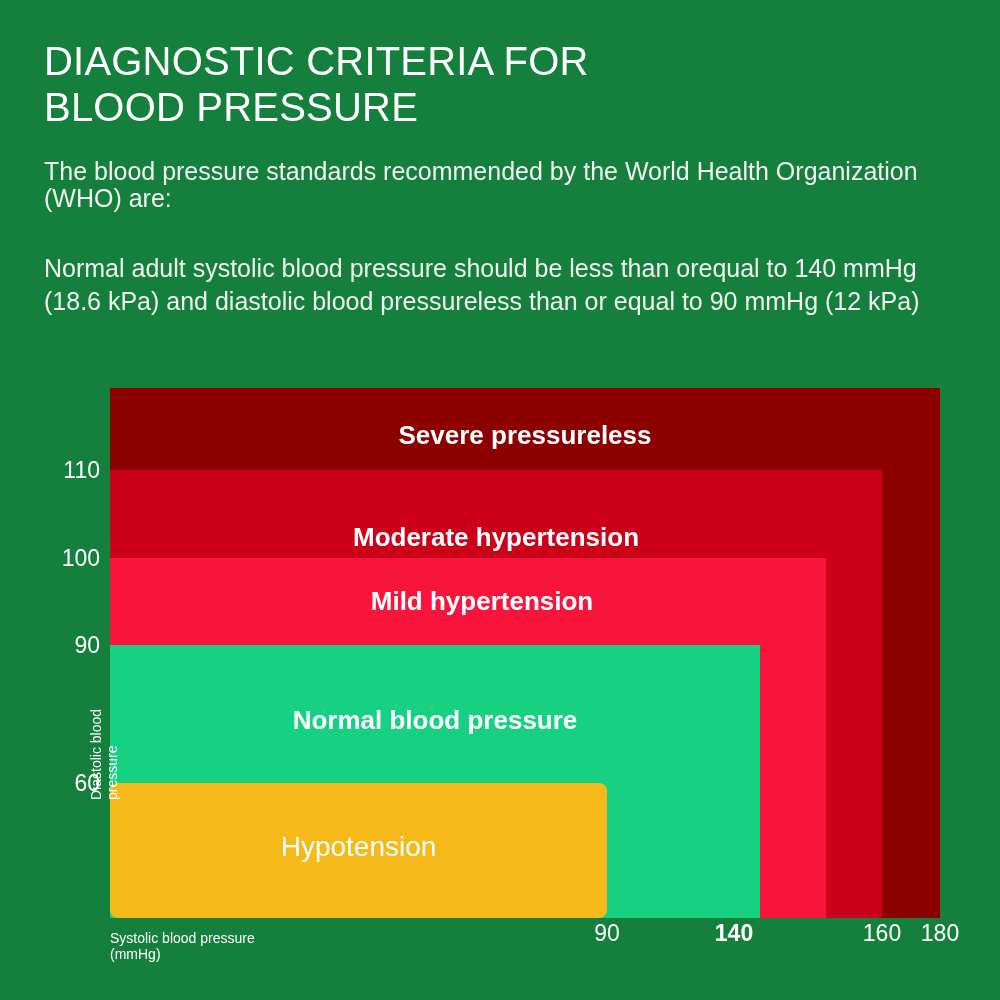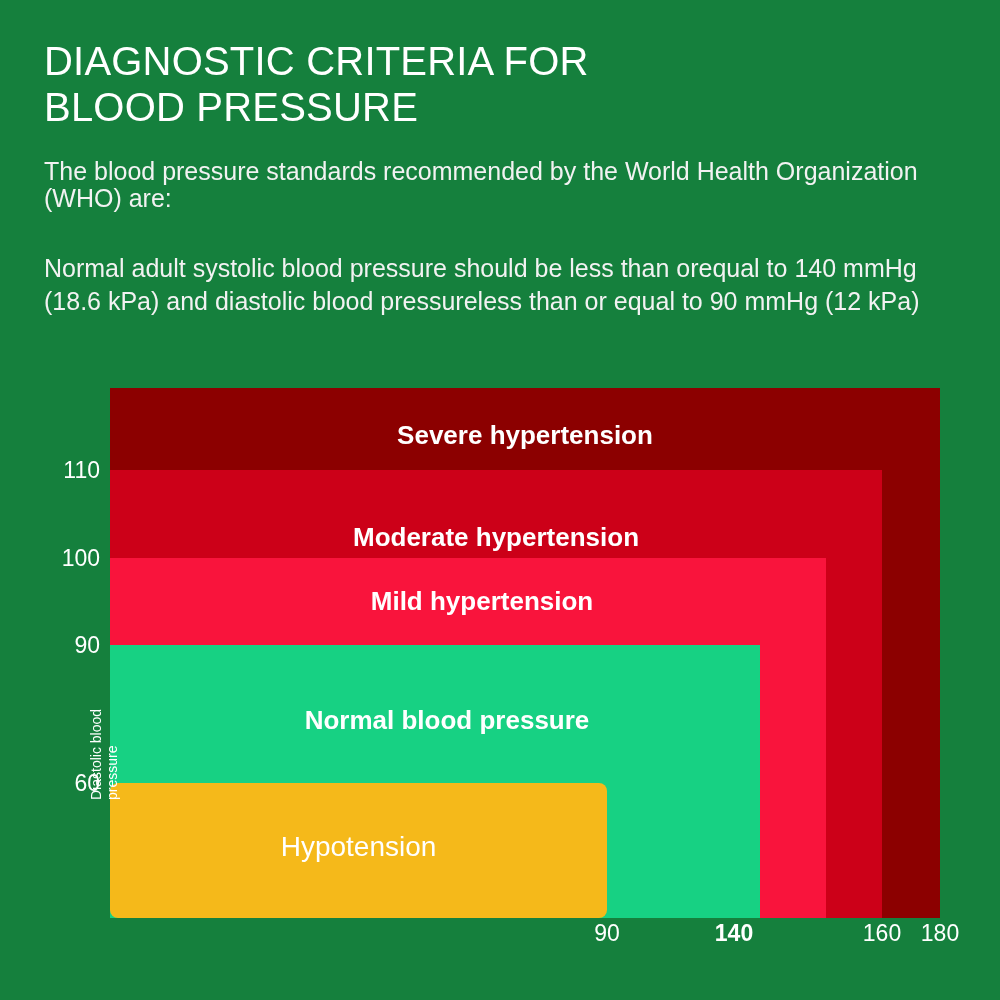--- a/index.html
+++ b/index.html
@@ -145,33 +145,33 @@
   <div class="title">DIAGNOSTIC CRITERIA FOR
 BLOOD PRESSURE</div>
 
   <div class="para1">The blood pressure standards recommended by the World Health Organization (WHO) are:</div>
 
   <div class="para2">Normal adult systolic blood pressure should be less than orequal to 140 mmHg (18.6 kPa) and diastolic blood pressureless than or equal to 90 mmHg (12 kPa)</div>
 
   <div class="chart">
 
     <div class="band" style="left:0; top:0; width:830px; height:530px; background:#8c0000;">
-      <div class="band-label" style="position:absolute; top:32px; left:0; width:830px;">Severe hypertension</div>
+      <div class="band-label" style="position:absolute; top:32px; left:0; width:830px;">Severe pressureless</div>
     </div>
 
     <div class="band" style="left:0; top:82px; width:772px; height:448px; background:#cc0018;">
       <div class="band-label" style="position:absolute; top:32px; left:0; width:772px;margin-top:20px;">Moderate hypertension</div>
     </div>
 
     <div class="band" style="left:0; top:170px; width:716px; height:360px; background:#f9143c;">
       <div class="band-label" style="position:absolute; top:28px; left:0; width:716px;margin-left:14px;">Mild hypertension</div>
     </div>
 
     <div class="band" style="left:0; top:257px; width:650px; height:273px; background:#17d183;">
-      <div class="band-label" style="position:absolute; top:60px; left:0; width:650px;padding-left:12px;">Normal blood pressure</div>
+      <div class="band-label" style="position:absolute; top:60px; left:0; width:650px;">Normal blood pressure</div>
     </div>
 
     <div class="band" style="left:0; top:395px; width:497px; height:135px; background:#f5b91a;border-radius:8px;">
       <div class="band-label thin" style="position:absolute; top:48px; left:0; width:497px; font-size:28px;">Hypotension</div>
     </div>
 
   </div>
 
   <div class="yticks">
     <div class="ytick" style="top:82px;">110</div>
@@ -180,16 +180,18 @@
     <div class="ytick" style="top:395px;">60</div>
   </div>
 
   <div class="xticks">
     <div class="xtick" style="left:497px;">90</div>
     <div class="xtick" style="left:624px;font-weight:bold;">140</div>
     <div class="xtick" style="left:772px;">160</div>
     <div class="xtick" style="left:830px;">180</div>
   </div>
 
+  <div class="xaxis-title">Systolic blood pressure
+(mmHg)</div>
   <div class="yaxis-title">Diastolic blood
 pressure</div>
 
 </div>
 
 </body></html>

